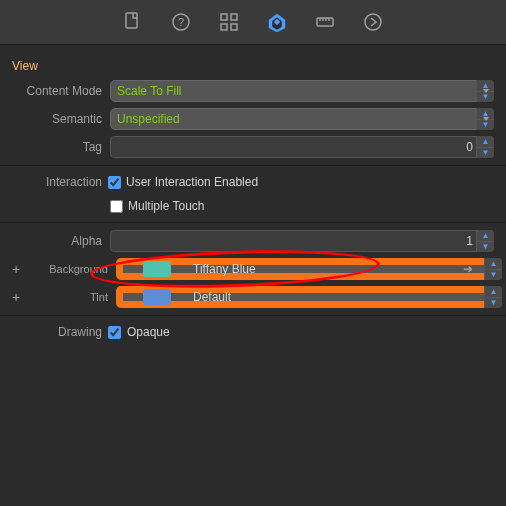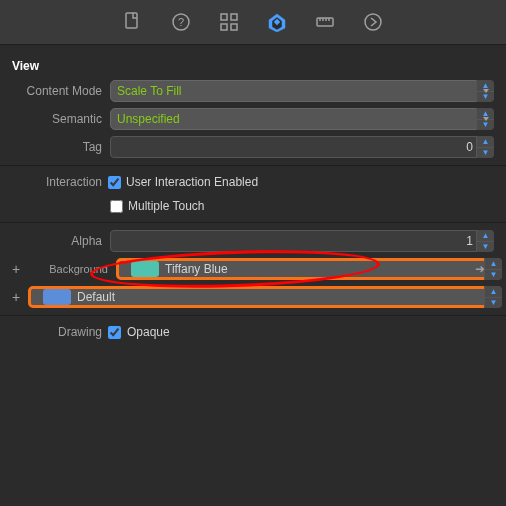--- a/index.html
+++ b/index.html
@@ -41,23 +41,23 @@
     }
 
     
     .panel {
       padding: 8px 0;
     }
 
     
     .section-header {
       padding: 6px 12px 4px 12px;
-      font-weight: 700;
-      font-size: 12px;
-      color: #ffffff;
+      font-weight: 400;
+      font-size: 12px;
+      color: #fdba74;
     }
 
     
     .form-row {
       display: flex;
       align-items: center;
       padding: 3px 12px;
       min-height: 26px;
     }
 
@@ -207,27 +207,27 @@
     .bg-control {
       flex: 1;
       display: flex;
       align-items: center;
       position: relative;
     }
 
     .color-swatch-box {
       width: 100%;
       background: #555;
-      border: 3px solid #f97316;
+      border: 7px solid #f97316;
       border-radius: 5px;
       height: 22px;
       display: flex;
       align-items: center;
-      padding: 2px 12px;
-      gap: 6px;
+      padding: 2px 20px;
+      gap: 22px;
       cursor: pointer;
       position: relative;
     }
 
     .color-swatch {
       width: 28px;
       height: 16px;
       border-radius: 3px;
       flex-shrink: 0;
     }
@@ -452,20 +452,21 @@
         <div class="spinner-up">▲</div>
         <div class="spinner-down">▼</div>
       </div>
     </div>
 
     <div class="red-circle" style="left: 90px; top: -4px; width: 290px; height: 36px; transform: rotate(-2deg);"></div>
   </div>
 
   <div class="bg-row">
     <div class="bg-plus">+</div>
+    <div class="bg-label">Tint</div>
     <div class="bg-control">
       <div class="color-swatch-box">
         <div class="color-swatch tint-swatch"></div>
         <span class="color-name">Default</span>
       </div>
       <div class="spinner-arrows" style="background:#4a4a4a; border-radius:0 4px 4px 0;">
         <div class="spinner-up">▲</div>
         <div class="spinner-down">▼</div>
       </div>
     </div>

